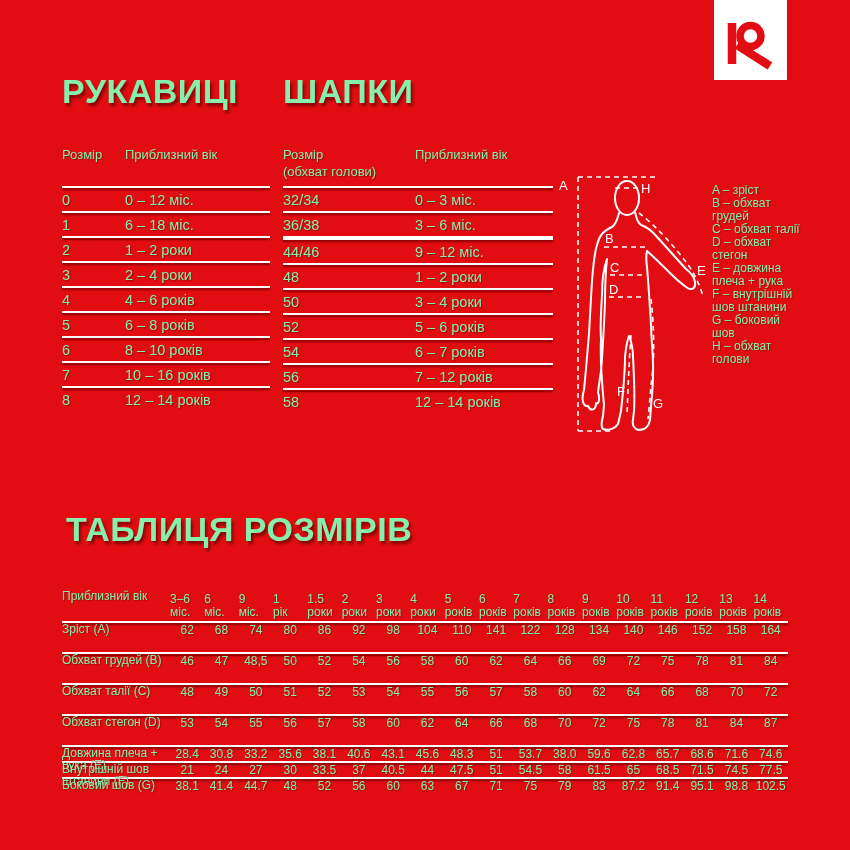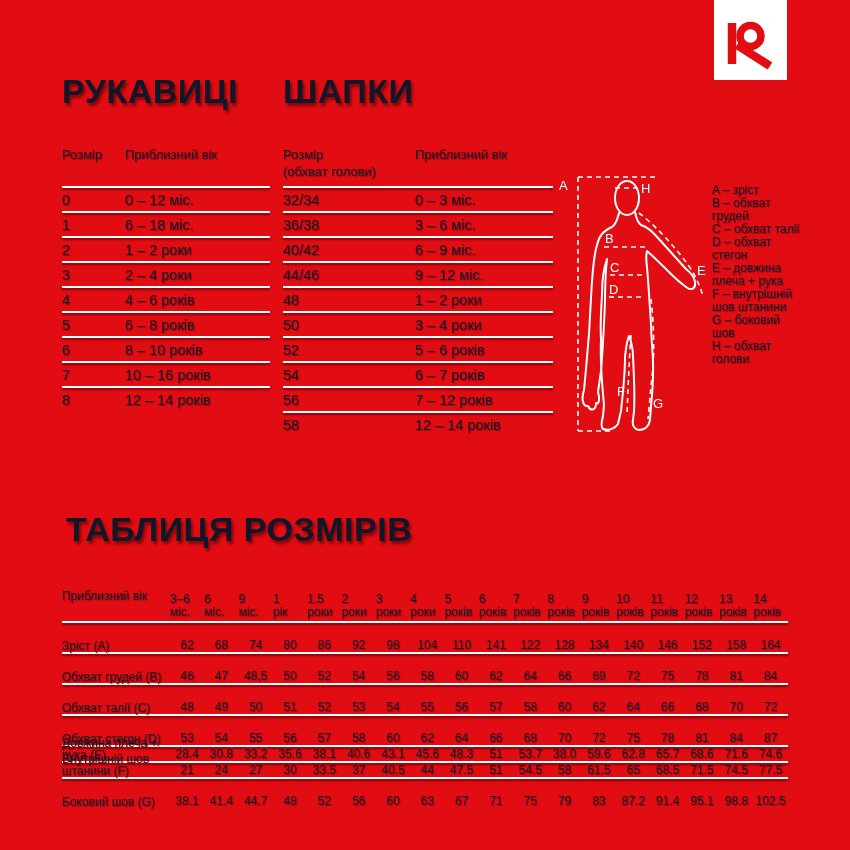--- a/index.html
+++ b/index.html
@@ -1,17 +1,17 @@
 <!DOCTYPE html>
 <html><head>
 <meta charset="utf-8">
 <style>
   html,body{margin:0;padding:0;background:#888;}
   .page{position:relative;width:850px;height:850px;margin:0 auto;background:#e10d12;overflow:hidden;
-        color:#0f172a;font-family:"Liberation Sans","DejaVu Sans",sans-serif;}
+        color:#86efac;font-family:"Liberation Sans","DejaVu Sans",sans-serif;}
   .title{position:absolute;margin:0;font-size:34px;font-weight:bold;letter-spacing:.5px;
          text-shadow:2px 3px 3px rgba(80,0,0,.65);white-space:nowrap;}
   .t-mittens{left:62px;top:72px;}
   .t-hats{left:283px;top:72px;}
   .t-big{left:66px;top:510px;}
   
   .thead{position:absolute;display:flex;font-size:13px;line-height:17px;
          text-shadow:1px 1px 1px rgba(110,0,0,.55);}
   .mittens-head{left:62px;top:146px;}
   .hats-head{left:283px;top:146px;}
@@ -28,21 +28,21 @@
   #mittens-rows .scell:first-child{width:63px;}
   #hats-rows .scell:first-child{width:132px;}
   
   #figure{position:absolute;left:555px;top:163px;}
   #legend{position:absolute;left:712px;top:184px;width:92px;display:flex;flex-direction:column;
           font-size:12px;line-height:13px;text-shadow:1px 1px 1px rgba(110,0,0,.5);}
   
   #bigtable{position:absolute;left:62px;top:572px;width:726px;font-size:12px;
             text-shadow:1px 1px 1px rgba(110,0,0,.5);}
   .bt-header{display:flex;align-items:center;min-height:36px;padding-bottom:2px;}
-  .bt-row{display:flex;align-items:flex-end;height:29px;}
+  .bt-row{display:flex;align-items:flex-start;height:29px;}
   .bt-row.tall{height:14px;}
   .bt-label{width:108px;flex:0 0 108px;line-height:12px;}
   .bt-cell{flex:1;text-align:center;}
   .bt-hcell{flex:1;text-align:left;line-height:13px;margin-top:21px;}
   svg text{font-family:"Liberation Sans","DejaVu Sans",sans-serif;font-size:13px;fill:#fff;}
   .logo{position:absolute;left:714px;top:0;width:73px;height:80px;background:#fff;}
 </style>
 </head>
 <body>
 
@@ -126,24 +126,20 @@
       <div class="srow">
         <span class="scell">32/34</span>
         <span class="scell">0 – 3 міс.</span>
       </div>
       <div class="hline"></div>
       <div class="srow">
         <span class="scell">36/38</span>
         <span class="scell">3 – 6 міс.</span>
       </div>
       <div class="hline"></div>
-      <div class="srow">
-        <span class="scell">40/42</span>
-        <span class="scell">6 – 9 міс.</span>
-      </div>
       <div class="hline"></div>
       <div class="srow">
         <span class="scell">44/46</span>
         <span class="scell">9 – 12 міс.</span>
       </div>
       <div class="hline"></div>
       <div class="srow">
         <span class="scell">48</span>
         <span class="scell">1 – 2 роки</span>
       </div>

